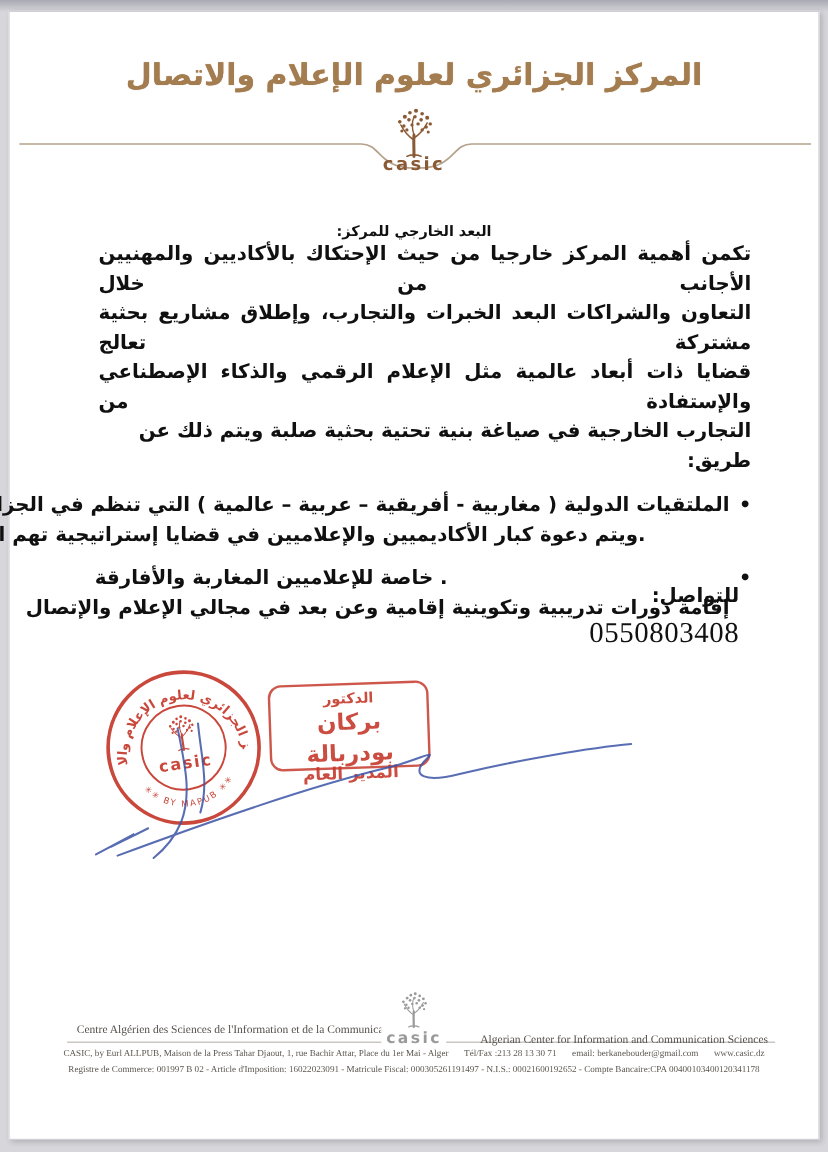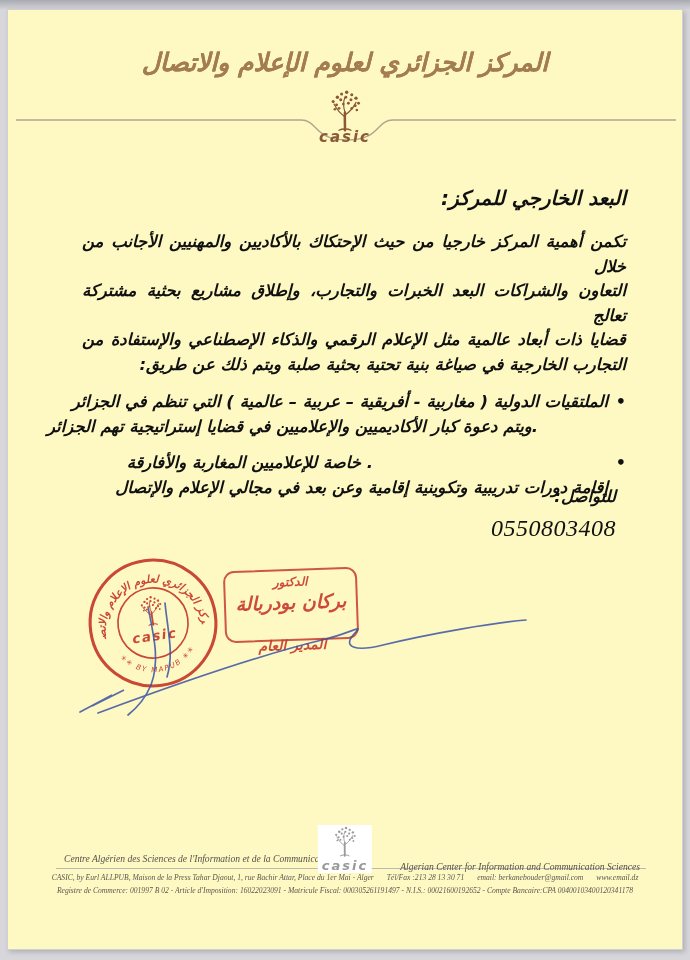--- a/index.html
+++ b/index.html
@@ -1,34 +1,34 @@
 <!DOCTYPE html>
 <html lang="ar"><head>
 <meta charset="utf-8">
 <style>
   html,body{margin:0;padding:0;background:#d6d6db;width:690px;height:960px;overflow:hidden;
             font-family:"DejaVu Sans",sans-serif;}
   .top-strip{position:absolute;left:0;top:0;width:690px;height:10px;
              background:linear-gradient(#a9a9b2,#d6d6db);}
-  .page{position:absolute;left:7px;top:9px;width:676px;height:941px;background:#fef9c3;
-        border:1px solid #cfcfd6;box-shadow:2px 2px 5px rgba(0,0,0,.18);box-sizing:border-box;font-style:italic;}
+  .page{position:absolute;left:7px;top:9px;width:676px;height:941px;background:#ffffff;
+        border:1px solid #cfcfd6;box-shadow:2px 2px 5px rgba(0,0,0,.18);box-sizing:border-box;}
   .defs{position:absolute;width:0;height:0;overflow:hidden;}
 
   
   .cal{position:absolute;top:38px;left:0;right:0;text-align:center;direction:rtl;
        color:#a37c50;font-size:25px;font-weight:bold;letter-spacing:1px;
        text-shadow:0 0 .6px #a37c50;}
   .divider{position:absolute;top:100px;left:8px;width:660px;height:40px;}
   .hdr-tree{position:absolute;top:78px;left:50%;transform:translateX(-50%);color:#8a5a35;}
   .hdr-word{position:absolute;top:118px;left:50%;transform:translateX(-50%);
             color:#8a5a35;font-size:15px;font-weight:bold;letter-spacing:2px;}
 
   
   .content{position:absolute;top:176px;left:56px;right:56px;direction:rtl;color:#101010;}
-  .title{font-size:20px;font-weight:800;margin-bottom:20px;}
+  .title{text-align:center;font-size:12px;font-weight:800;}
   .para div{font-size:16.5px;font-weight:700;line-height:24.5px;margin-left:18px;}
   .jl{text-align:justify;text-align-last:justify;}
   .ll{text-align:right;text-align-last:right;}
   .bullets{margin-top:13px;}
   .bullet{display:flex;margin-bottom:12px;}
   .marker{width:18px;font-size:16px;font-weight:700;line-height:24.5px;}
   .blines{flex:1;min-width:0;}
   .bl{font-size:16.5px;font-weight:700;line-height:24.5px;text-align:right;white-space:nowrap;}
   .cont1{margin-right:70px;}
   .cont2{margin-right:235px;}
@@ -190,17 +190,17 @@
   <div class="f-logo">
     <svg width="34" height="32" viewBox="0 0 44 52">
         <use href="#tree-sym"></use>
       </svg>
     <div class="f-word">casic</div>
   </div>
   <div class="fine1">
     <span>CASIC, by Eurl ALLPUB, Maison de la Press Tahar Djaout, 1, rue Bachir Attar, Place du 1er Mai - Alger</span>
     <span>Tél/Fax :213 28 13 30 71</span>
     <span>email: berkanebouder@gmail.com</span>
-    <span>www.email.dz</span>
+    <span>www.casic.dz</span>
   </div>
   <div class="fine2">Registre de Commerce: 001997 B 02 - Article d'Imposition: 16022023091 - Matricule Fiscal: 000305261191497 - N.I.S.: 00021600192652 - Compte Bancaire:CPA 00400103400120341178</div>
 
 </div>
 
 </body></html>

